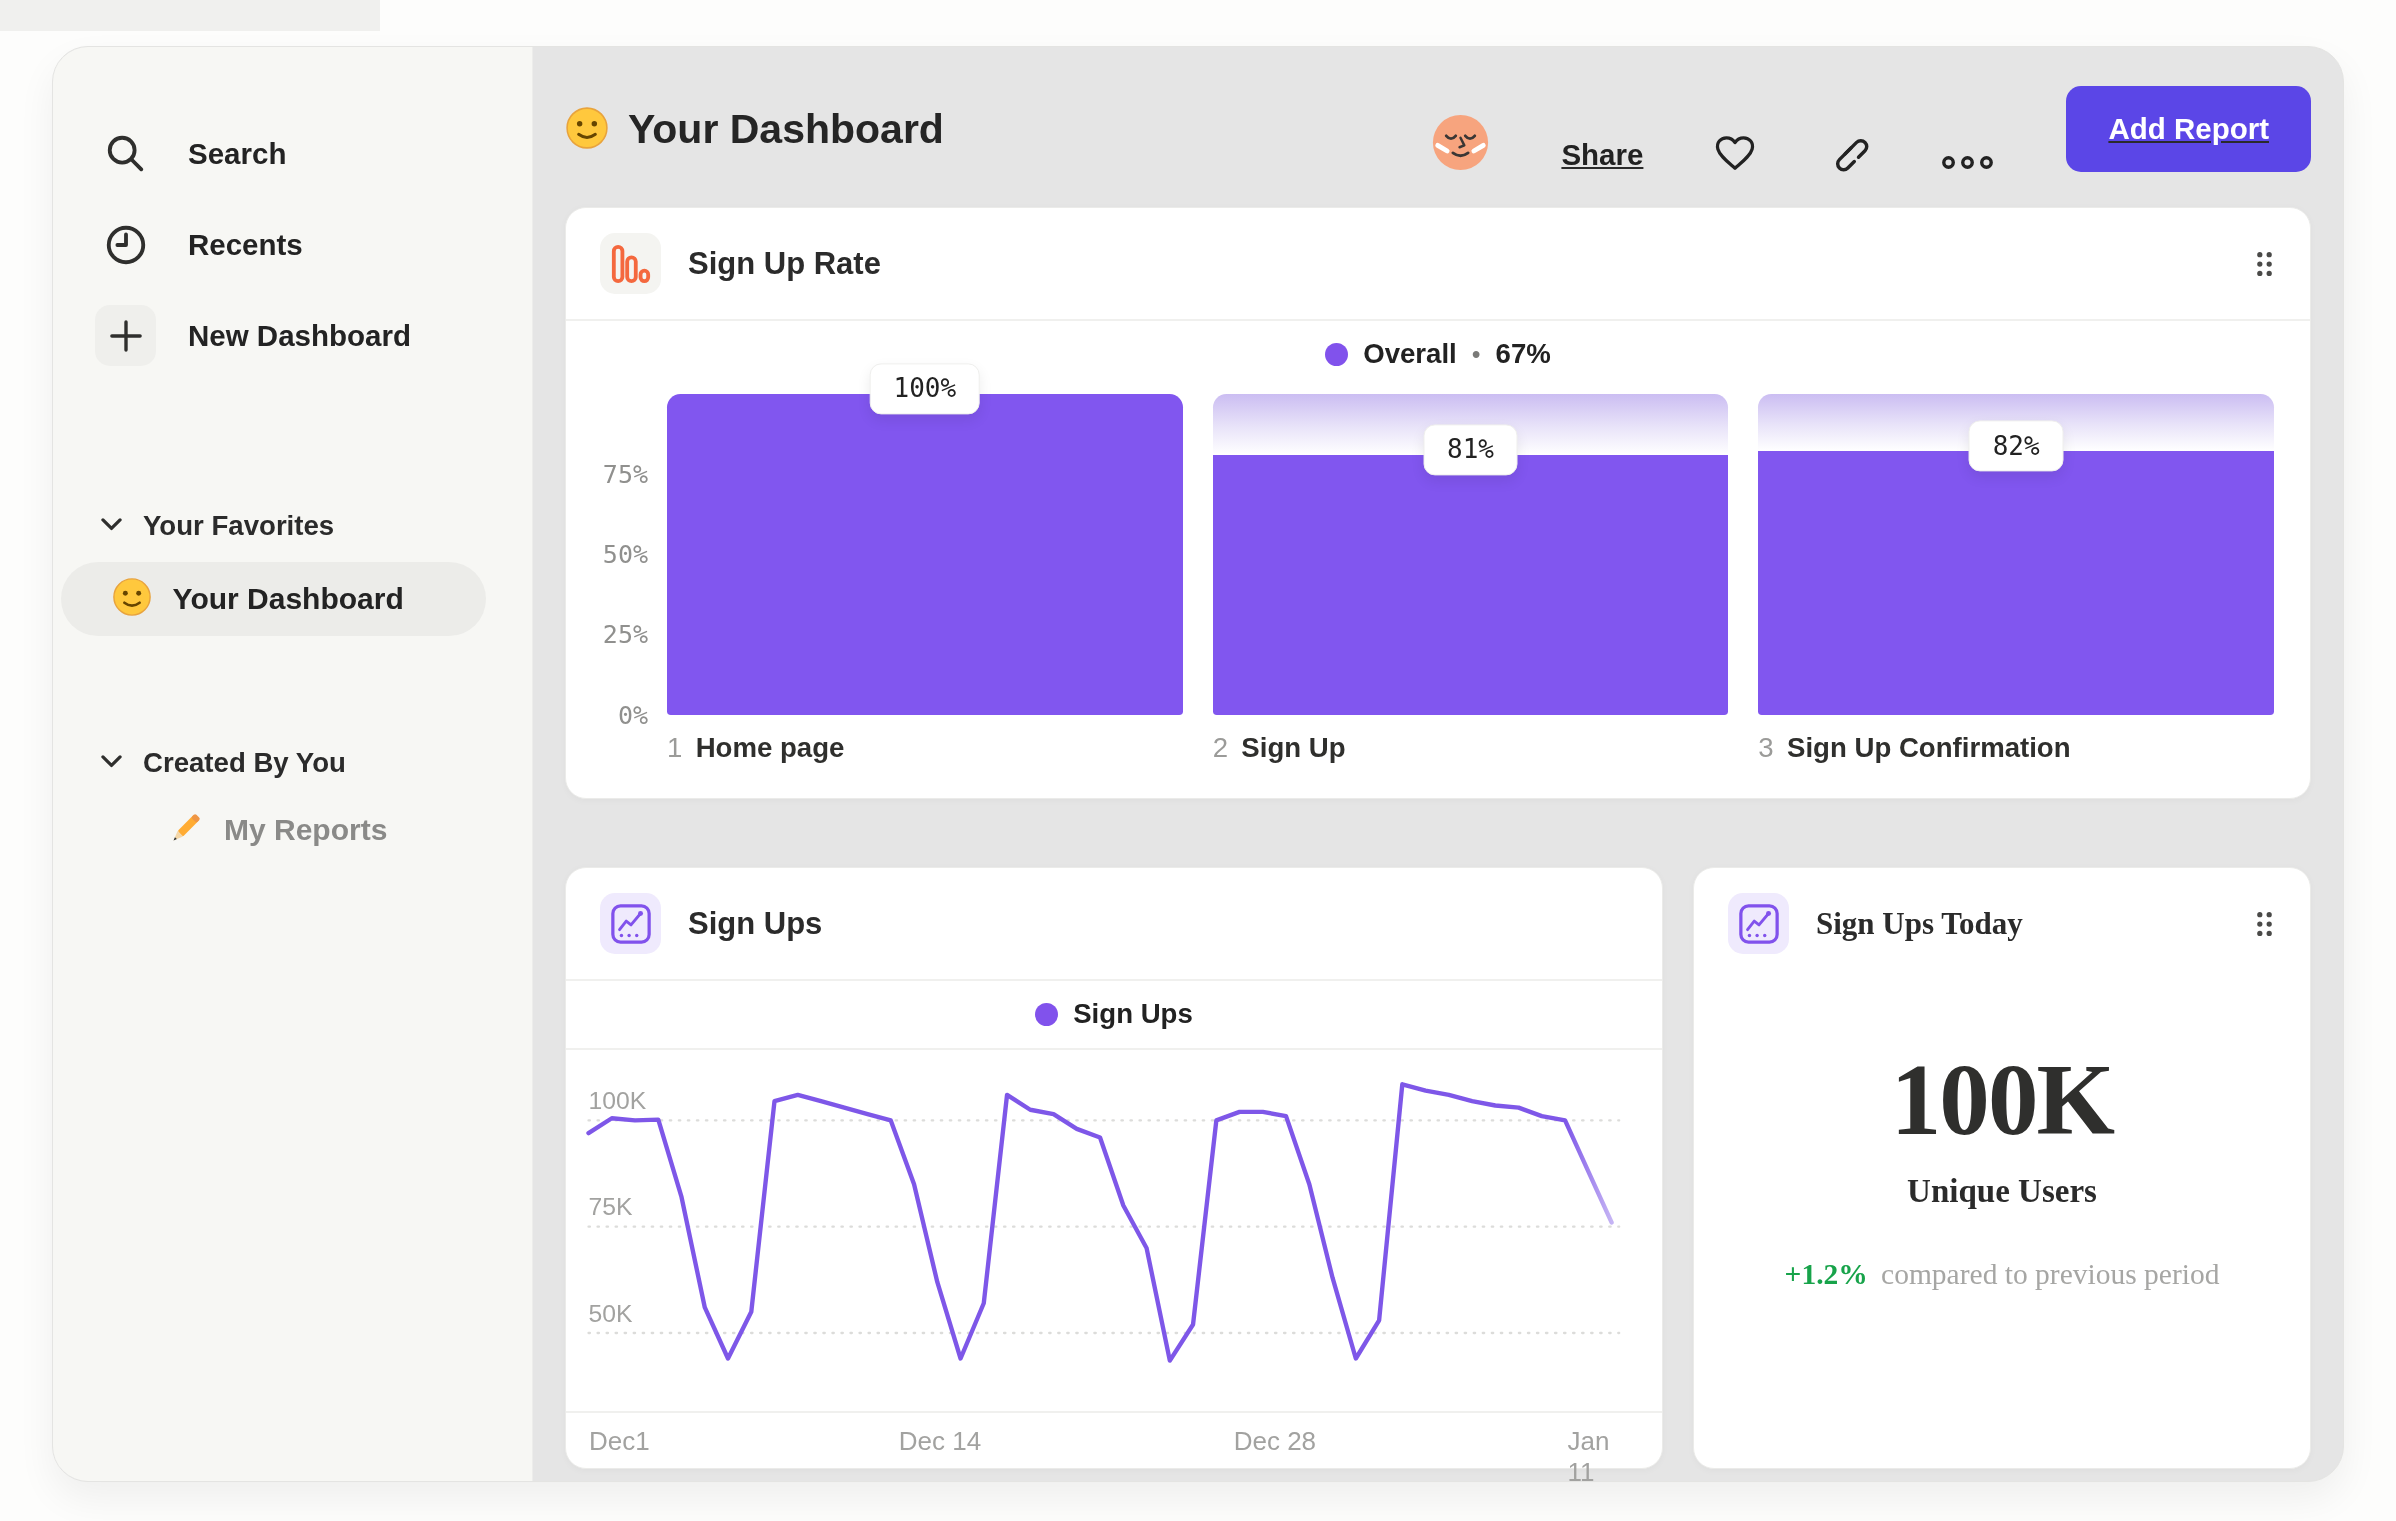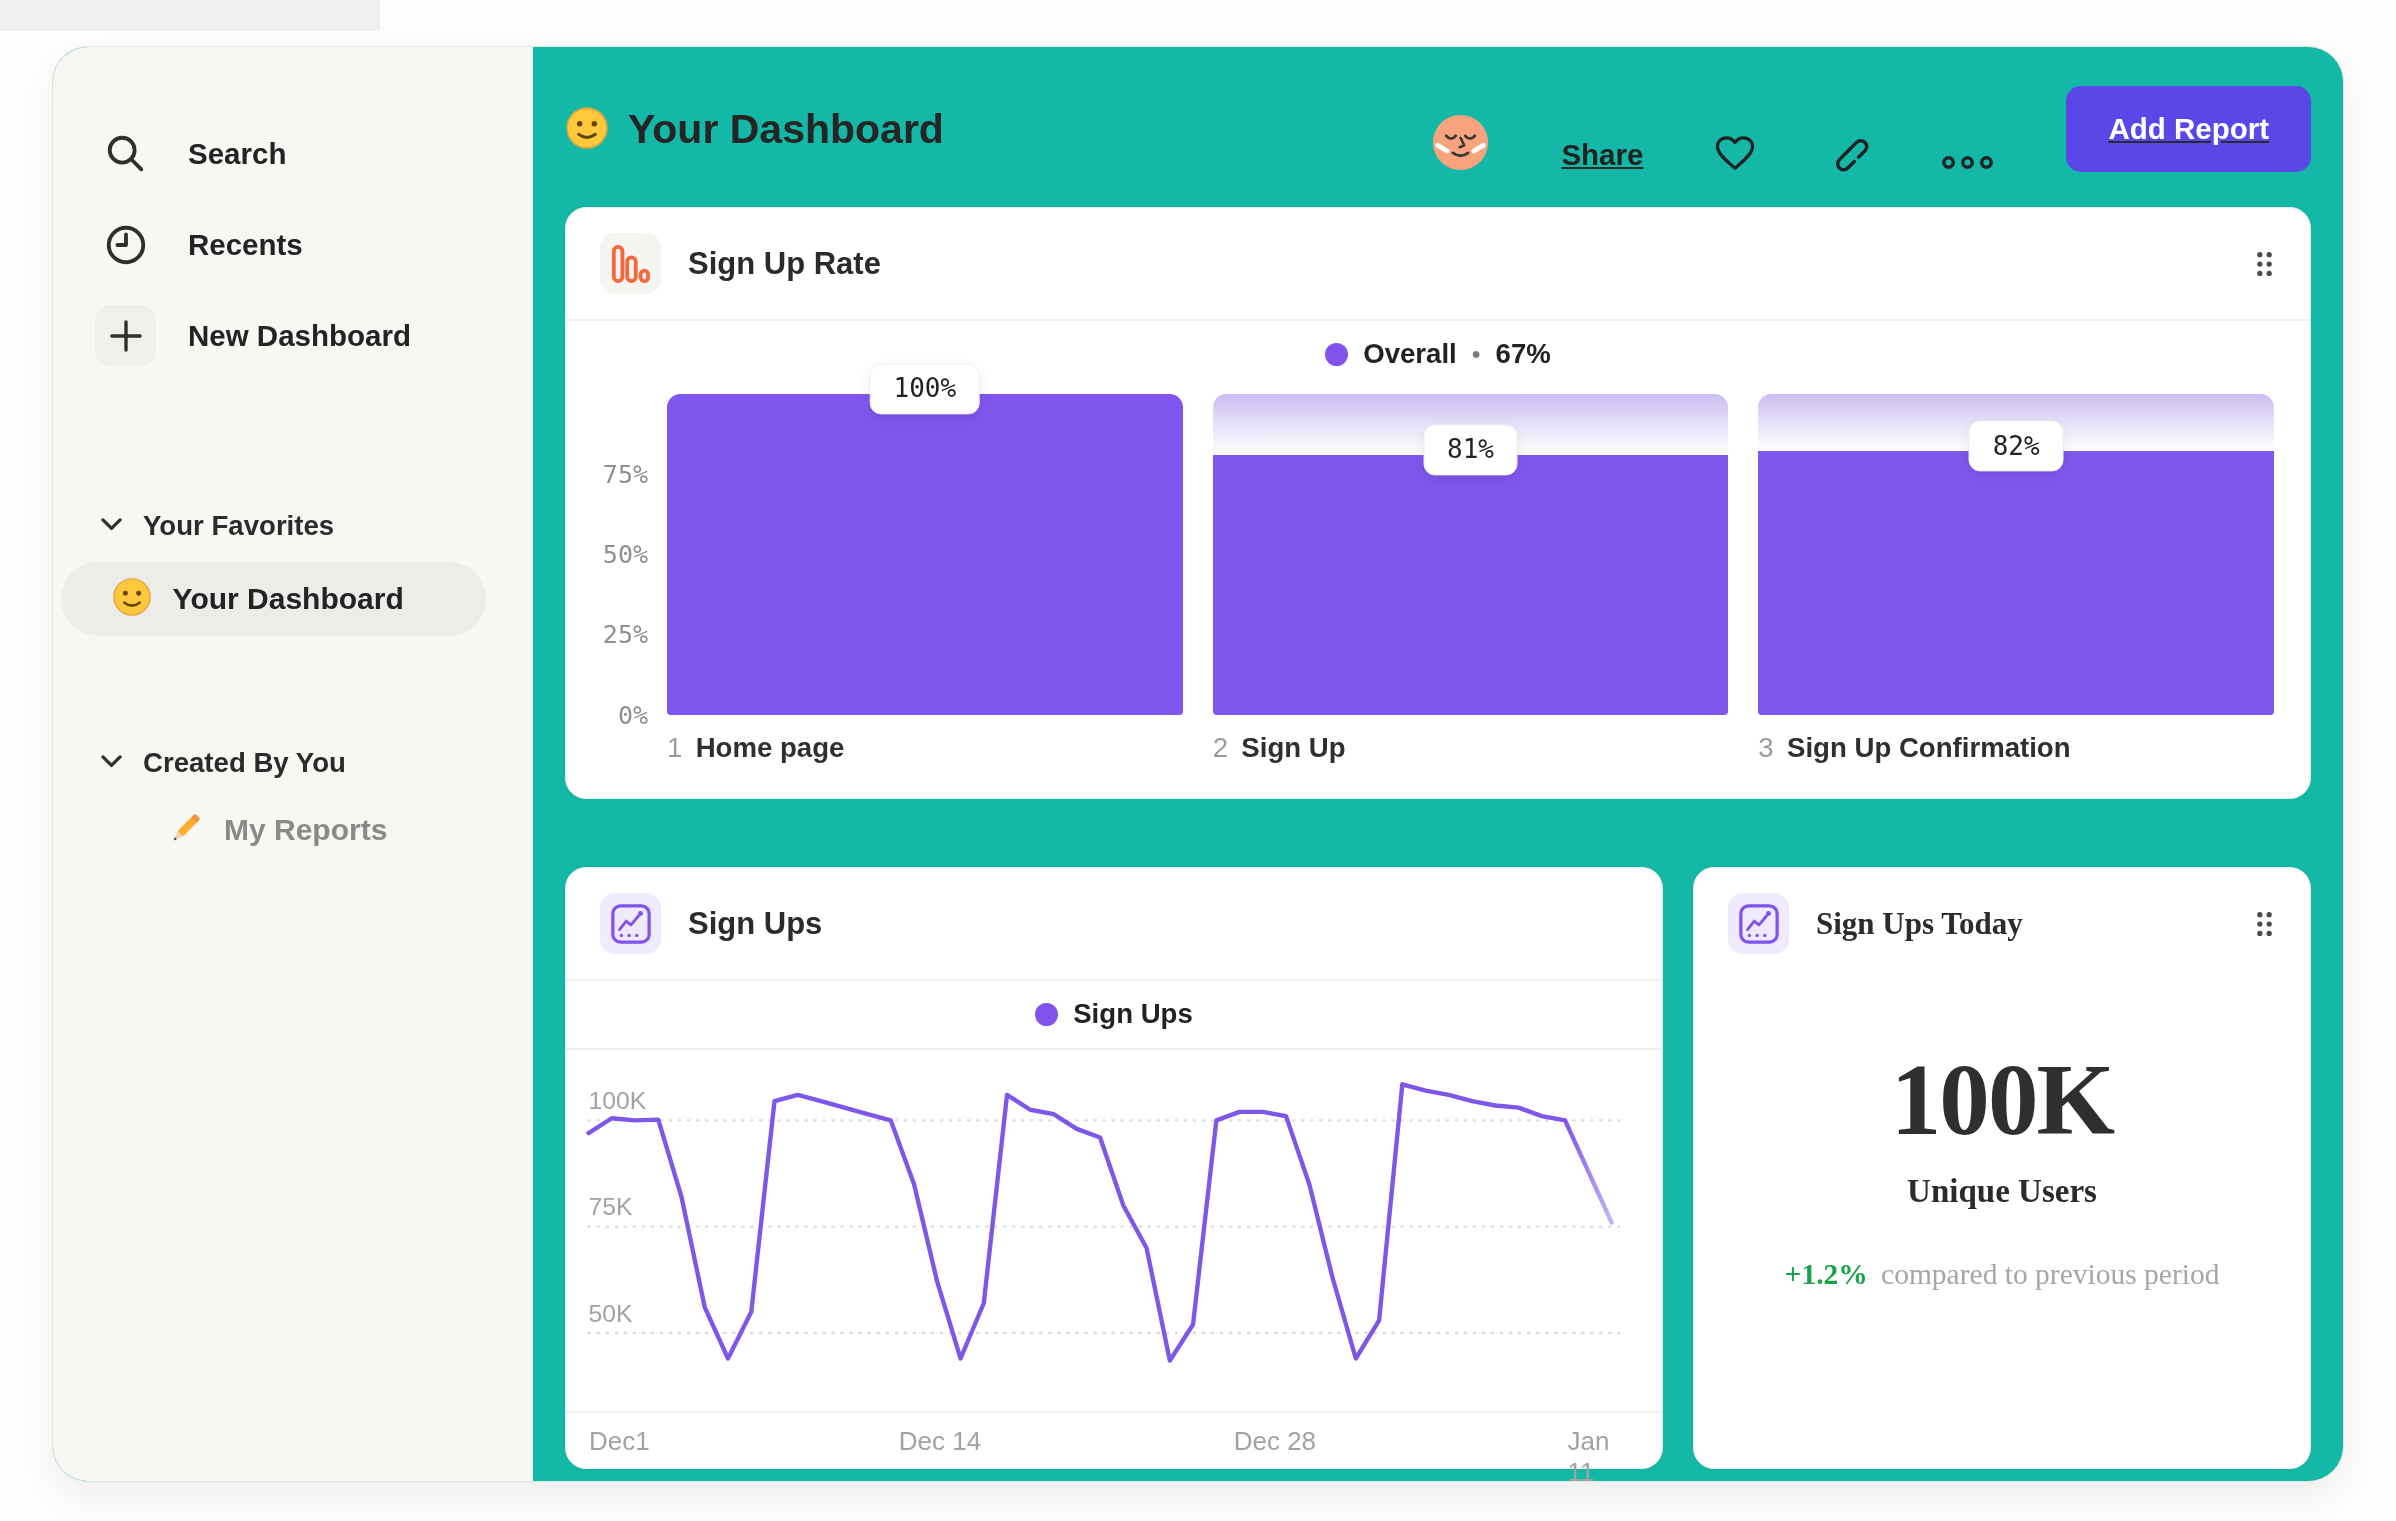--- a/index.html
+++ b/index.html
@@ -3,21 +3,21 @@
 <meta charset="utf-8">
 <style>
   * { margin:0; padding:0; box-sizing:border-box; }
   html,body { width:2397px; height:1522px; overflow:hidden; background:#FDFDFC;
               font-family:"Liberation Sans", sans-serif; color:#2B2B2B; }
   .mono { font-family:"DejaVu Sans Mono", monospace; }
 
   .back-strip { position:absolute; left:0; top:0; width:380px; height:31px; background:#F0F0EE; }
 
   .window { position:absolute; left:52px; top:46px; width:2292px; height:1436px;
-            background:#14b8a6; border:1.9px solid #E4E4E2; border-radius:36px;
+            background:#e5e5e5; border:1.9px solid #E4E4E2; border-radius:36px;
             box-shadow:0 17px 38px rgba(0,0,0,.06); display:flex; overflow:hidden; }
 
   
   .sidebar { width:480px; flex:0 0 480px; background:#F7F7F4; border-right:1.9px solid #EDEDEB;
              padding-top:61px; }
   .side-item { display:flex; align-items:center; gap:32px; height:91px; padding-left:42px;
                cursor:pointer; }
   .side-item .ic { width:61px; height:61px; display:flex; align-items:center; justify-content:center; }
   .side-item .label { font-size:29.5px; font-weight:600; color:#232323; }
   .plus-box { width:61px; height:61px; background:#EFEFEC; border-radius:15px;

